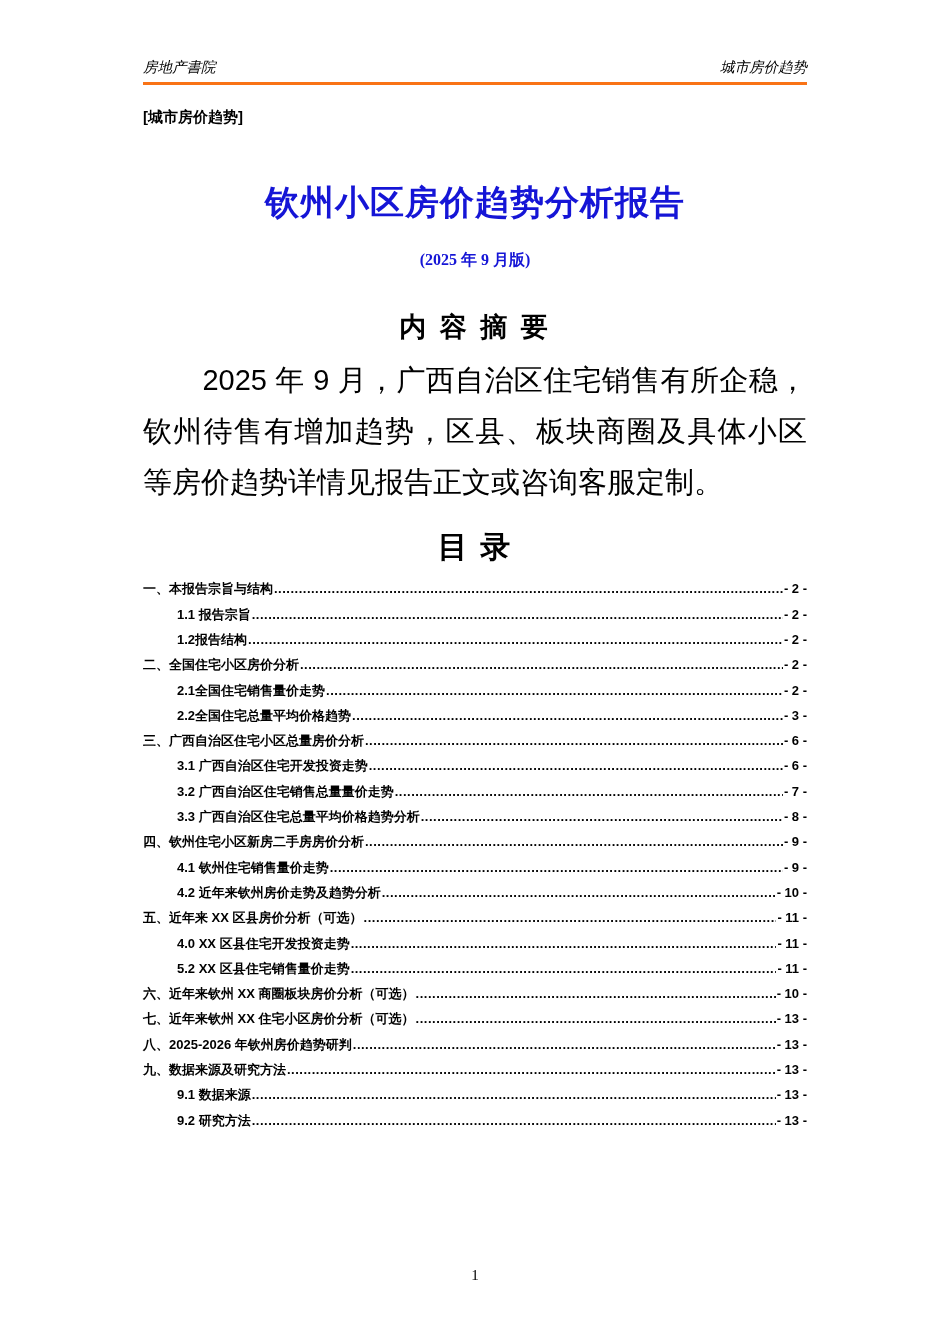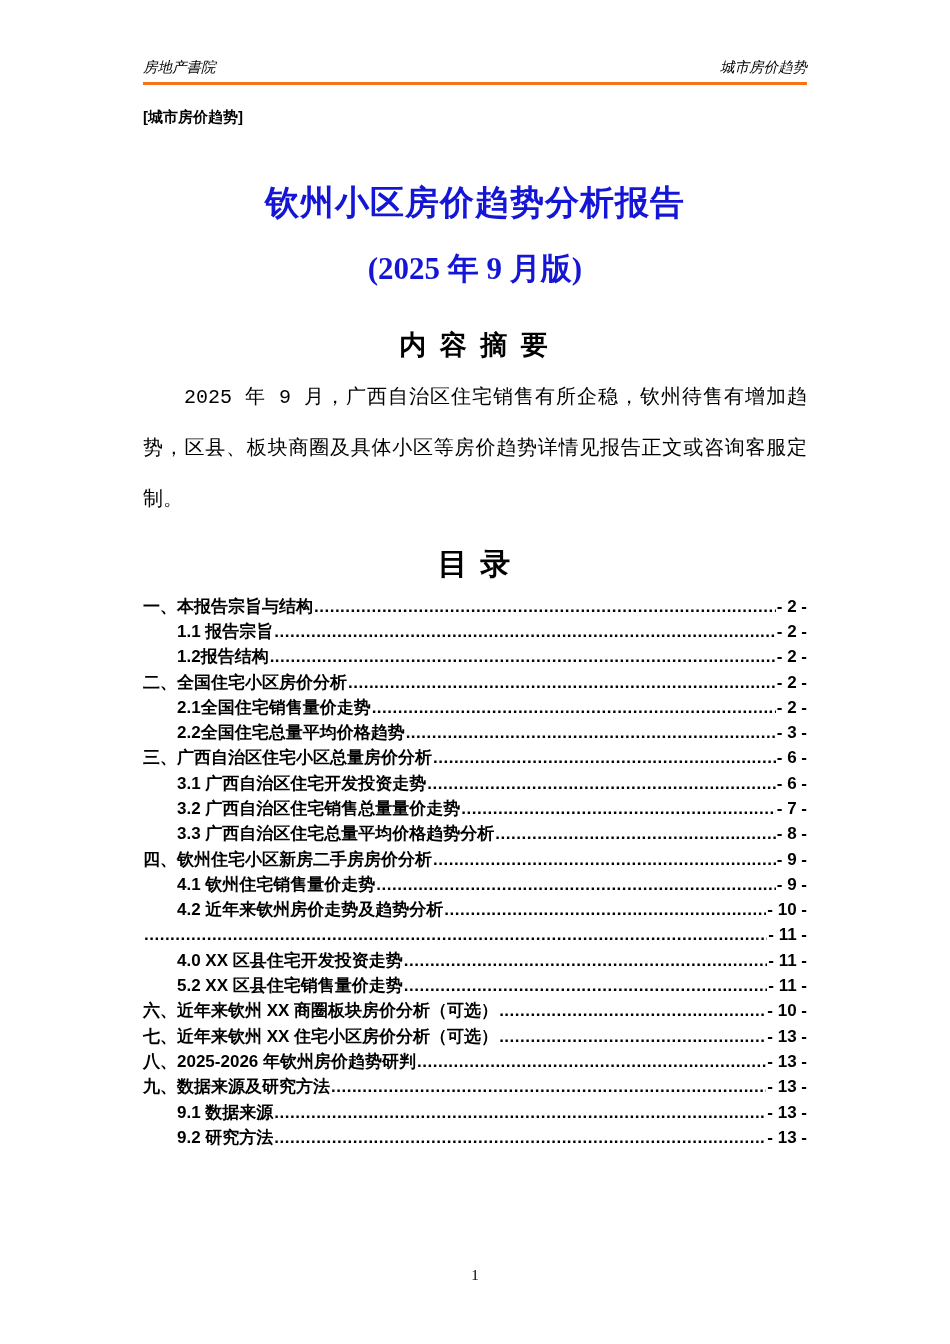--- a/index.html
+++ b/index.html
@@ -39,55 +39,55 @@
     font-size: 34px;
     letter-spacing: 1px;
     color: var(--accent, #1515d6);
     line-height: 1.15;
   }
   .subtitle {
     margin: 29px 0 0 0;
     text-align: center;
     font-family: "Liberation Serif", "DejaVu Serif", serif;
     font-weight: 700;
-    font-size: 31px;
+    font-size: 16px;
     color: var(--accent, #1515d6);
     line-height: 1.15;
   }
   .summary-heading {
     margin: 42px 0 0 0;
     text-align: center;
     font-family: "Liberation Sans", "DejaVu Sans", sans-serif;
     font-weight: 700;
     font-size: 27px;
     letter-spacing: 3px;
     line-height: 1.2;
   }
   .summary-body {
     margin: 11px 0 0 0;
-    font-size: 20px;
+    font-size: 29px;
     line-height: 51px;
     text-align: justify;
     text-indent: 2.05em;
-    font-family: Liberation Mono, monospace;
+    font-family: Liberation Sans, sans-serif;
   }
   .toc-heading {
     margin: 20px 0 0 0;
     text-align: center;
     font-family: "Liberation Sans", "DejaVu Sans", sans-serif;
     font-weight: 700;
     font-size: 30px;
     letter-spacing: 2px;
     line-height: 1.25;
   }
   .toc {
     margin-top: 11px;
     font-family: "Liberation Sans", "DejaVu Sans", sans-serif;
     font-weight: 700;
-    font-size: 17px;
+    font-size: 13px;
   }
   .toc-row {
     display: flex;
     align-items: baseline;
     height: 25.3px;
     line-height: 25.3px;
     cursor: pointer;
   }
   .toc-row.lvl2 { padding-left: 34px; align-items: flex-end; }
   .toc-label { white-space: nowrap; flex-shrink: 0; }
@@ -194,20 +194,21 @@
         <span class="toc-label">4.1 钦州住宅销售量价走势</span>
         <span class="toc-dots"></span>
         <span class="toc-page">- 9 -</span>
       </div>
       <div class="toc-row lvl2">
         <span class="toc-label">4.2 近年来钦州房价走势及趋势分析</span>
         <span class="toc-dots"></span>
         <span class="toc-page">- 10 -</span>
       </div>
       <div class="toc-row">
+        <span class="toc-label">五、近年来 XX 区县房价分析（可选）</span>
         <span class="toc-dots"></span>
         <span class="toc-page">- 11 -</span>
       </div>
       <div class="toc-row lvl2">
         <span class="toc-label">4.0 XX 区县住宅开发投资走势</span>
         <span class="toc-dots"></span>
         <span class="toc-page">- 11 -</span>
       </div>
       <div class="toc-row lvl2">
         <span class="toc-label">5.2 XX 区县住宅销售量价走势</span>

